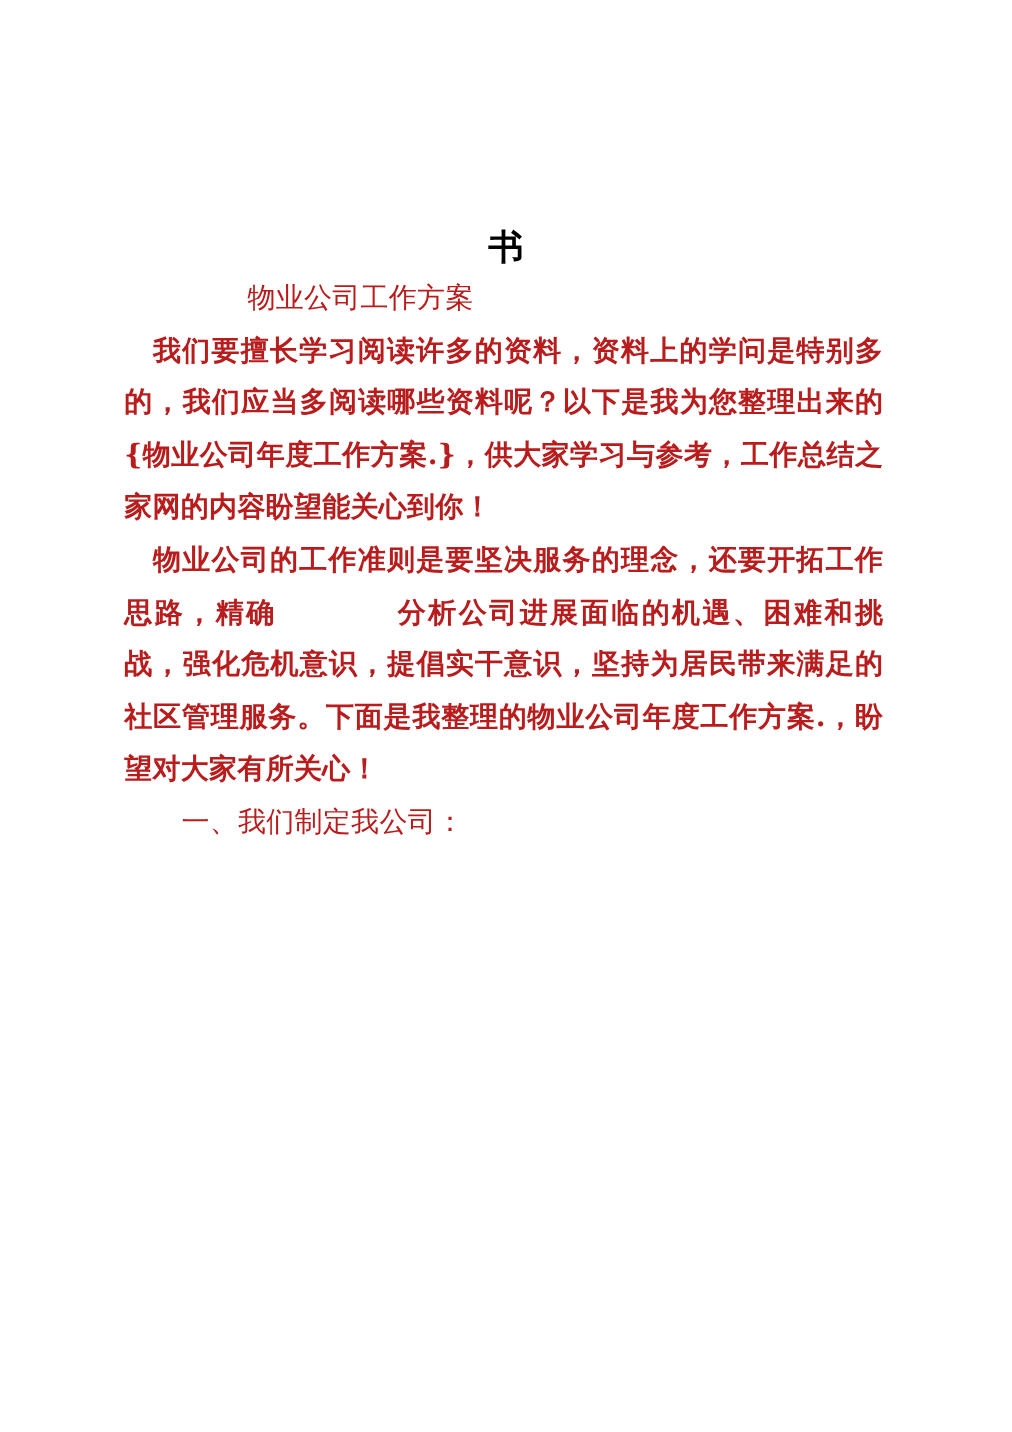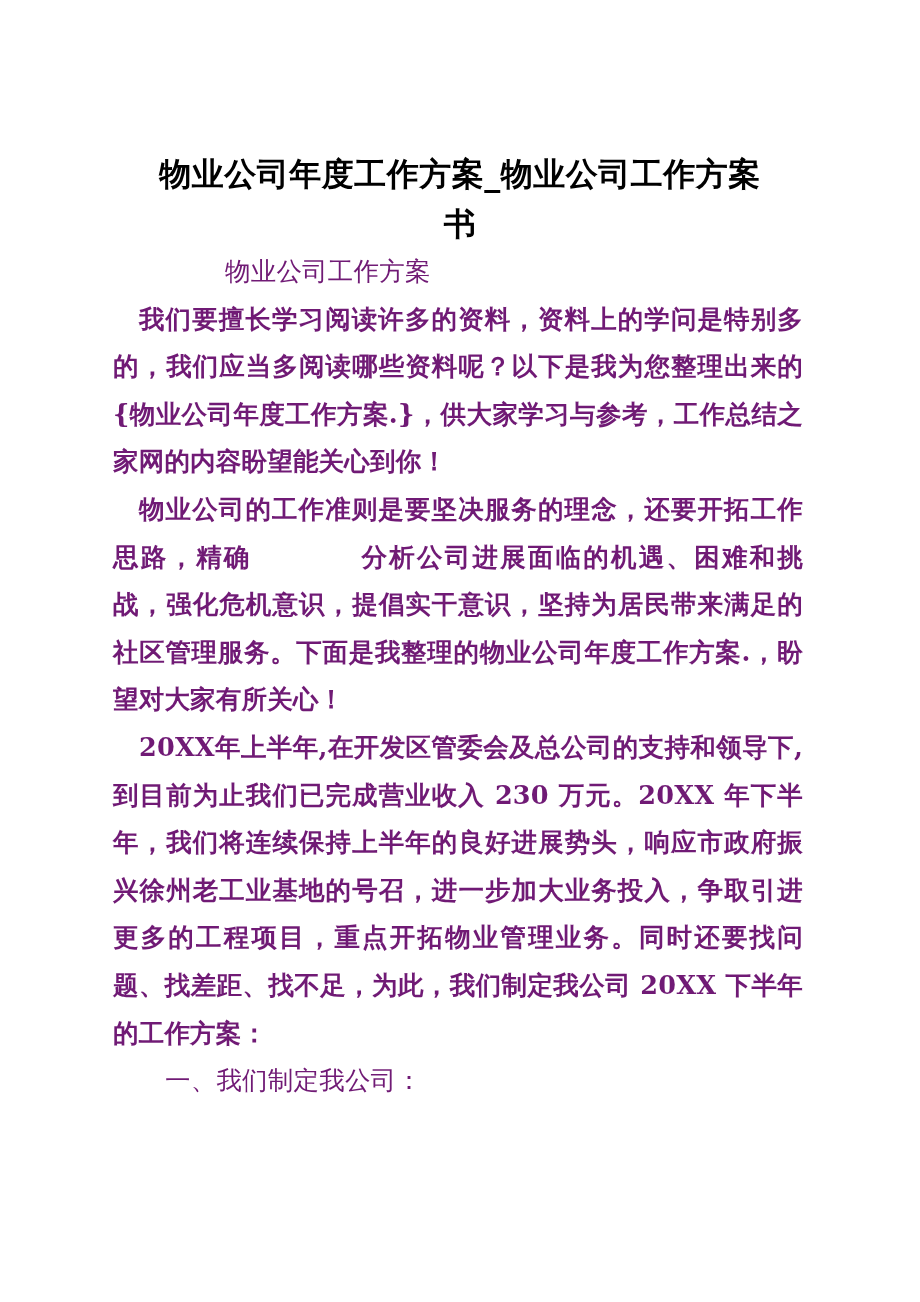--- a/index.html
+++ b/index.html
@@ -44,21 +44,21 @@
     position: absolute;
     left: 113px;
     top: 248px;
     width: 690px;
   }
 
   .para {
     font-family: "DejaVu Serif", "Liberation Serif", serif;
     font-size: 25.5px;
     line-height: 47.6px;
-    color: #701a75;
+    color: #b91c1c;
     text-align: justify;
     text-justify: inter-character;
     margin: 0;
     letter-spacing: 0.2px;
     word-break: break-all;
   }
 
   
   .para.nojustify {
     text-align: left;
@@ -79,31 +79,30 @@
   .pg-policy  { margin-bottom: 0px; }
   .pg-head    { margin-bottom: 0px; }
   .pg-main    { margin-bottom: 0px; }
 </style>
 </head>
 <body>
 
 <div class="page">
 
   <h1 class="doc-title">
-    <span>物业公司年度工作方案_物业公司工作方案</span><br>
+    <br>
     <span>书</span>
   </h1>
 
   <div class="body-block">
 
     <p class="para nojustify indent-4 pg-sub">物业公司工作方案</p>
 
     <p class="para indent-1 pg-intro">我们要擅长学习阅读许多的资料，资料上的学问是特别多的，我们应当多阅读哪些资料呢？以下是我为您整理出来的{物业公司年度工作方案.}，供大家学习与参考，工作总结之家网的内容盼望能关心到你！</p>
 
     <p class="para indent-1 pg-policy"><span>物业公司的工作准则是要坚决服务的理念，还要开拓工作思路，精确</span><span class="gap-spacer"></span><span>分析公司进展面临的机遇、困难和挑战，强化危机意识，提倡实干意识，坚持为居民带来满足的社区管理服务。下面是我整理的物业公司年度工作方案.，盼望对大家有所关心！</span></p>
 
 
-    <p class="para indent-1 pg-main">20XX年上半年,在开发区管委会及总公司的支持和领导下,到目前为止我们已完成营业收入 230 万元。20XX 年下半年，我们将连续保持上半年的良好进展势头，响应市政府振兴徐州老工业基地的号召，进一步加大业务投入，争取引进更多的工程项目，重点开拓物业管理业务。同时还要找问题、找差距、找不足，为此，我们制定我公司 20XX 下半年的工作方案：</p>
 
     <p class="para nojustify indent-1-5">一、我们制定我公司：</p>
 
   </div>
 </div>
 
 </body></html>

